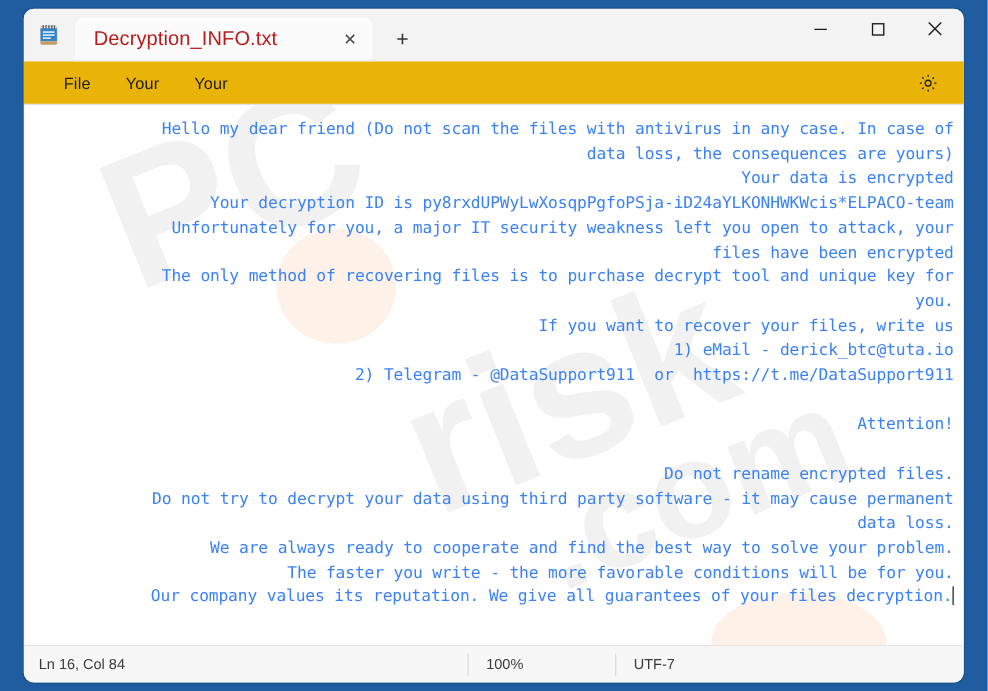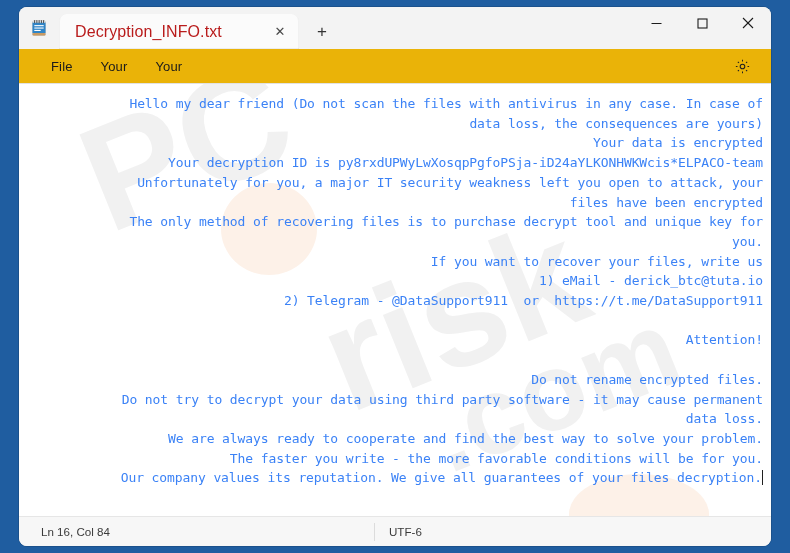--- a/index.html
+++ b/index.html
@@ -211,21 +211,21 @@
     color: #3a3a3a;
     flex: 0 0 auto;
   }
   .status-cell {
     padding: 0 14px;
     height: 18px;
     display: flex;
     align-items: center;
     white-space: nowrap;
   }
-  #status-pos { width: 355px; padding-left: 22px; }
+  #status-pos { width: 355px; padding-left: 12px; }
   #status-zoom { width: 118px; border-left: 1px solid #dcdcdc; }
   #status-eol { width: 175px; border-left: 1px solid #dcdcdc; }
   #status-enc { border-left: 1px solid #dcdcdc; }
 </style>
 </head>
 <body>
 
 <div id="desktop">
 
   <div id="window">
@@ -322,17 +322,18 @@
 Do not rename encrypted files.
 Do not try to decrypt your data using third party software - it may cause permanent
 data loss.
 We are always ready to cooperate and find the best way to solve your problem.
 The faster you write - the more favorable conditions will be for you.
 Our company values its reputation. We give all guarantees of your files decryption.</span><span class="caret"></span></div>
     </div>
 
     <div id="statusbar">
       <div class="status-cell" id="status-pos">Ln 16, Col 84</div>
-      <div class="status-cell" id="status-enc">UTF-6</div>
+      <div class="status-cell" id="status-zoom">100%</div>
+      <div class="status-cell" id="status-enc">UTF-7</div>
     </div>
 
   </div>
 </div>
 
 </body></html>

